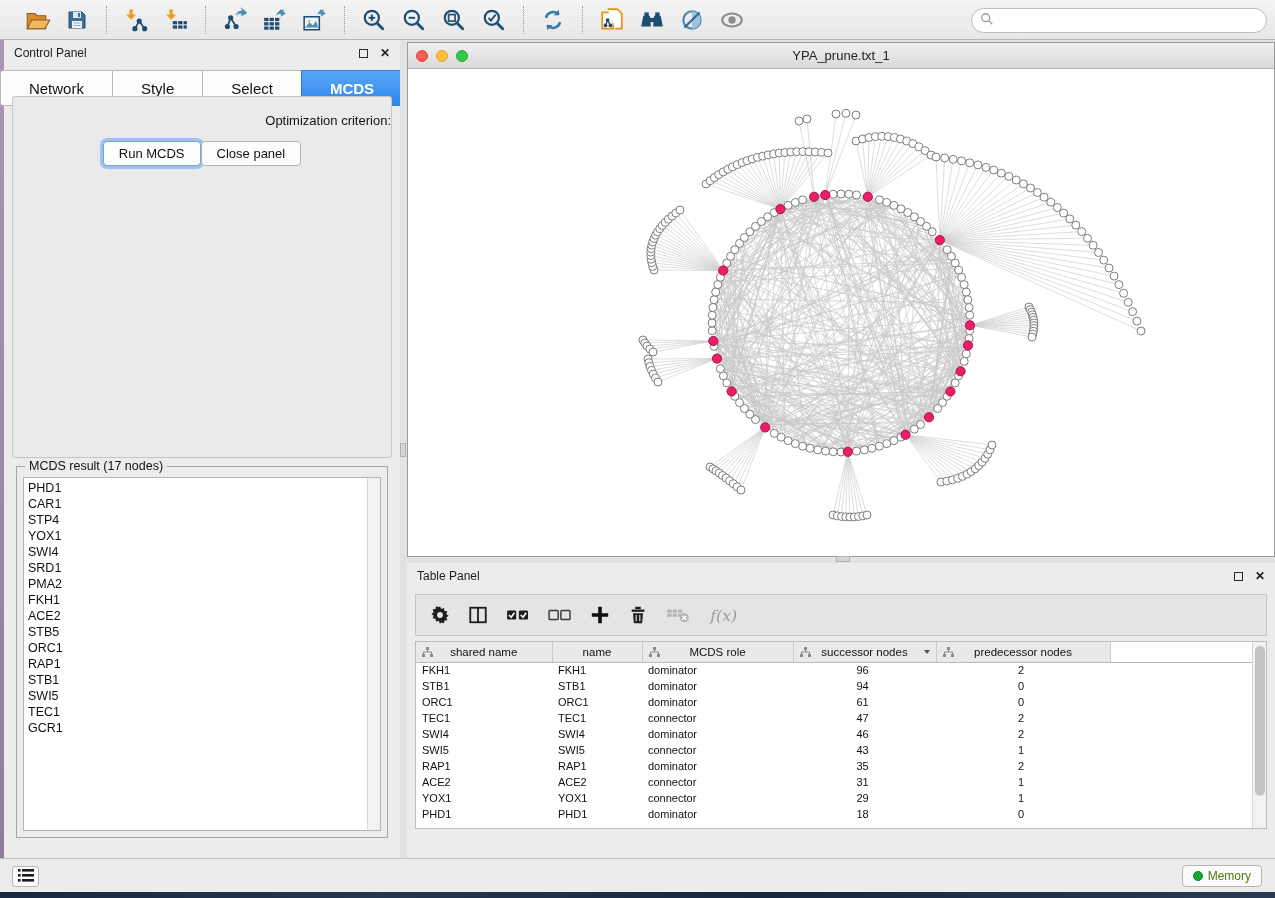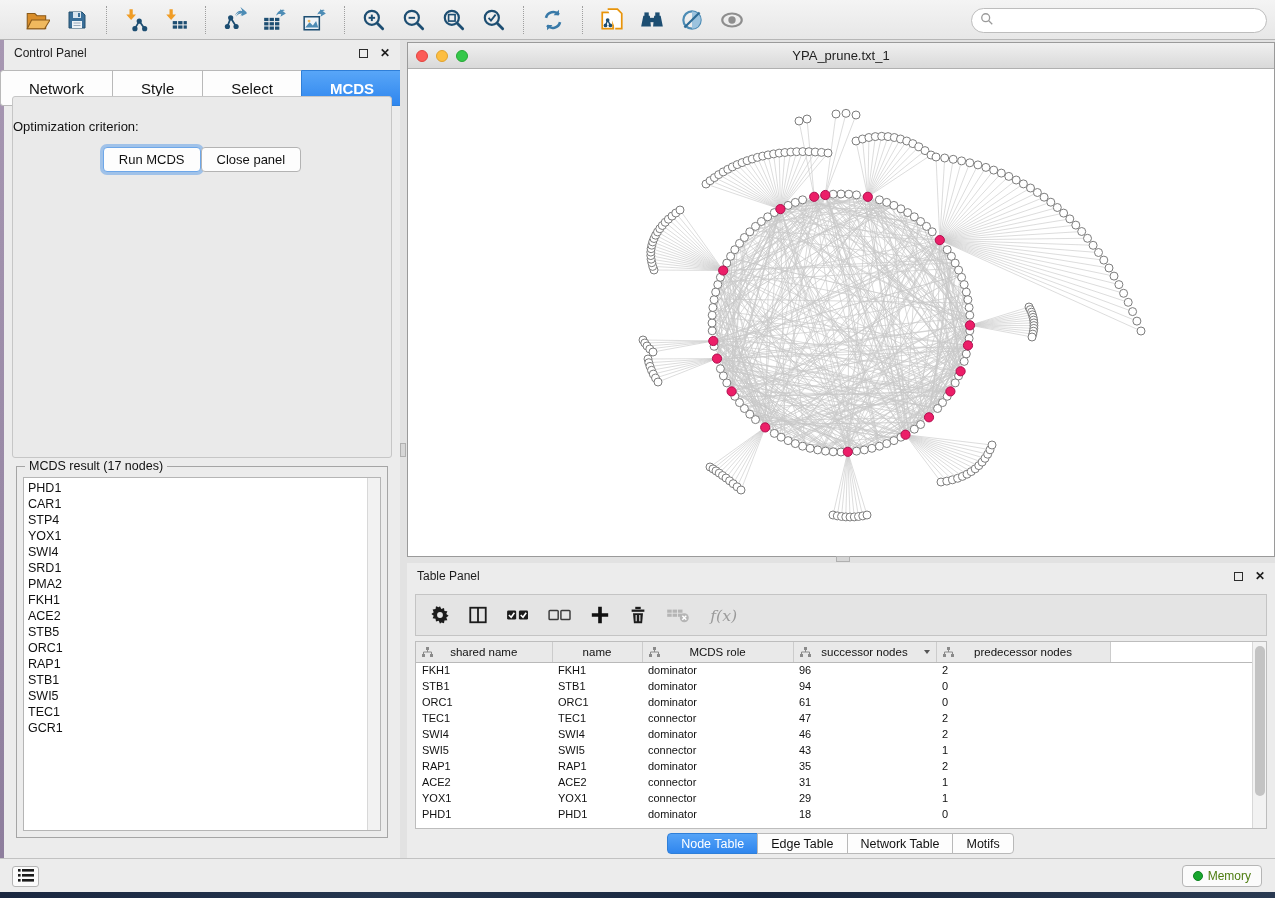--- a/index.html
+++ b/index.html
@@ -39,21 +39,21 @@
   #cp-tabs { display:flex; justify-content:center; margin-top:4px; }
   .cp-tab { height:36px; padding:0 28px; display:flex; align-items:center;
     background:#fdfdfd; border:1px solid #b9b9b9; margin-left:-1px;
     font-size:15px; color:#111; }
   .cp-tab:first-child { border-radius:3px 0 0 3px; }
   .cp-tab.sel { background:linear-gradient(#58a6f8,#2f86ee); color:#fff;
     border-color:#2f7fd8; border-radius:3px; font-weight:bold; }
   .cp-tab:last-child { border-radius:0 3px 3px 0; }
   #cp-content { position:absolute; left:8px; right:8px; top:56px; height:362px;
     background:#eaeaea; border:1px solid #c6c6c6; border-radius:3px; }
-  #opt-label { text-align:left; margin-top:22px; font-size:13px; color:#111; }
+  #opt-label { text-align:right; margin-top:16px; font-size:13px; color:#111; }
   #criterion { margin:12px auto 0; width:316px; height:25px; background:#fff;
     border:1px solid #b3b3b3; border-radius:4px; display:flex; align-items:center; }
   #criterion .val { flex:1; font-size:13px; color:#111; padding-left:9px; white-space:nowrap; }
   #criterion .stepper { width:19px; height:23px; border-radius:3px; margin-right:1px;
     background:linear-gradient(#6cacf5,#3d85e8); display:flex; flex-direction:column;
     align-items:center; justify-content:center; gap:1px; }
   .chev-up { width:0; height:0; border-left:3.5px solid transparent; border-right:3.5px solid transparent;
     border-bottom:4.5px solid #fff; }
   .chev-dn { width:0; height:0; border-left:3.5px solid transparent; border-right:3.5px solid transparent;
     border-top:4.5px solid #fff; }
@@ -106,21 +106,21 @@
   th { height:20px; background:#e9e9e9; border-right:1px solid #cccccc;
     border-bottom:1px solid #b9b9b9; font-weight:normal; font-size:11.5px; color:#111;
     position:relative; }
   th.filler { background:#fff; border-right:none; }
   th .h-icon { position:absolute; left:6px; top:5px; }
   th .h-chev { position:absolute; right:6px; top:8px; width:0; height:0;
     border-left:3.5px solid transparent; border-right:3.5px solid transparent;
     border-top:4px solid #555; }
   td { height:16px; font-size:11px; color:#111; padding:0 6px; white-space:nowrap;
     overflow:hidden; }
-  td.num { text-align:left; padding-right:10px; }
+  td.num { text-align:center; padding-right:10px; }
   #nt-scroll { width:14px; background:#f2f2f2; border-left:1px solid #d8d8d8; position:relative; }
   #nt-thumb { position:absolute; left:1.5px; width:10px; top:4px; height:150px;
     background:#c3c3c3; border-radius:5px; }
   #table-tabs { position:absolute; left:0; right:0; top:270px; display:flex;
     justify-content:center; }
   .t-tab { height:21px; padding:0 13px; display:flex; align-items:center;
     background:#fdfdfd; border:1px solid #b9b9b9; margin-left:-1px; font-size:12.5px; color:#111; }
   .t-tab:first-child { border-radius:4px 0 0 4px; }
   .t-tab:last-child { border-radius:0 4px 4px 0; }
   .t-tab.sel { background:linear-gradient(#55a3f7,#2f86ee); color:#fff; border-color:#2f7fd8; }
@@ -1392,26 +1392,20 @@
                 <td class="num">0</td>
                 <td></td>
               </tr>
             </tbody>
         </table>
       </div>
       <div id="nt-scroll">
         <div id="nt-thumb"></div>
       </div>
     </div>
-    <div id="table-tabs">
-        <div class="t-tab sel">Node Table</div>
-        <div class="t-tab">Edge Table</div>
-        <div class="t-tab">Network Table</div>
-        <div class="t-tab">Motifs</div>
-      </div>
   </div>
 </div>
 
 <div id="statusbar">
   <div id="list-btn">
     <span><svg width="16" height="13" viewBox="0 0 16 13">
           <g fill="#1c1c1c">
             <rect x="0" y="0" width="2.6" height="2.6"></rect>
             <rect x="4" y="0" width="12" height="2.6"></rect>
             <rect x="0" y="5" width="2.6" height="2.6"></rect>

